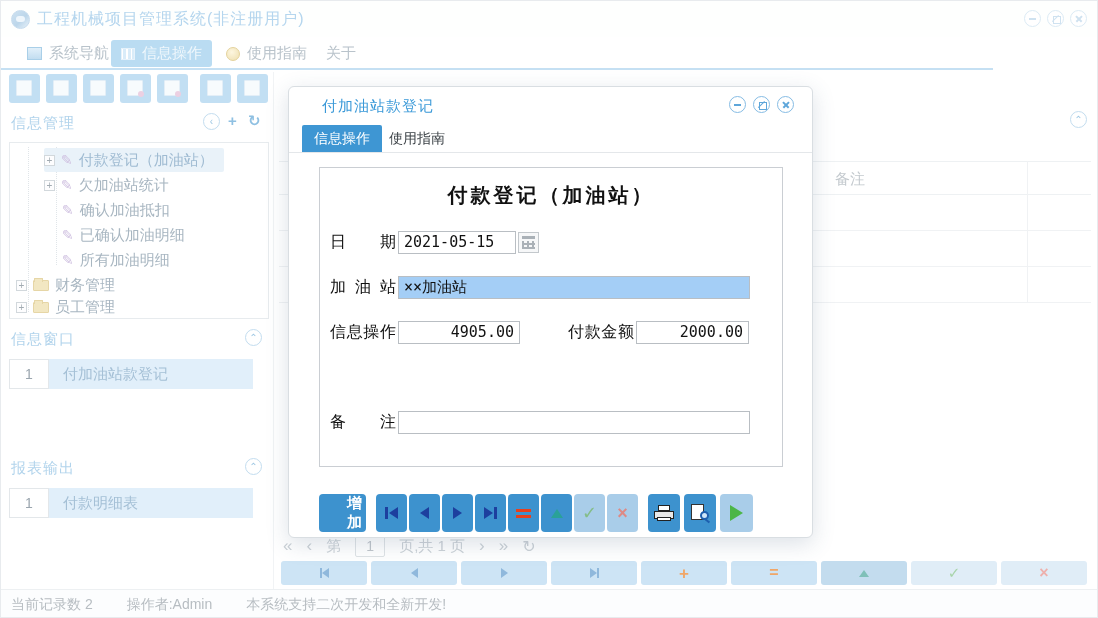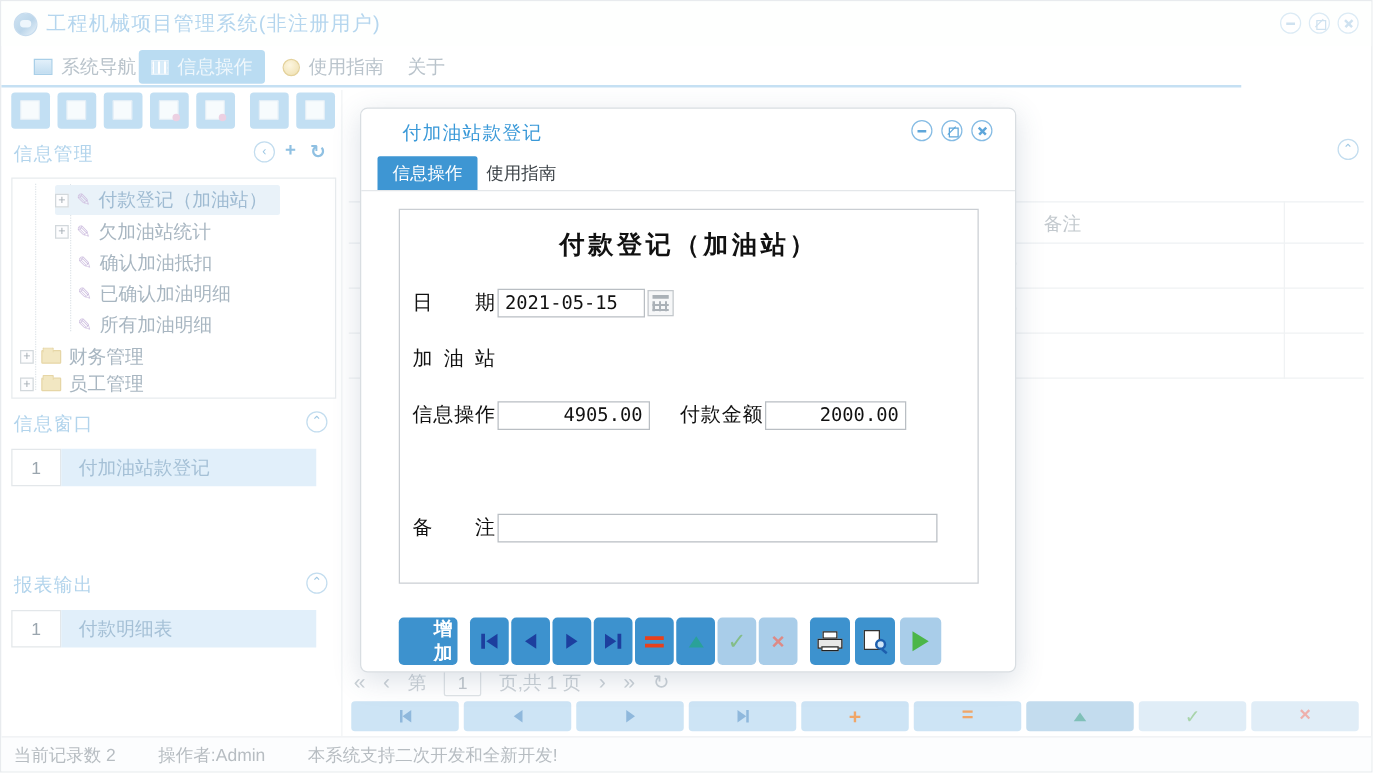--- a/index.html
+++ b/index.html
@@ -346,27 +346,28 @@
     <div class="frow" style="top:62px;">
       <span class="flabel">日期</span>
       <span style="width:2px;"></span>
       <input class="finput" style="width: 118px;" readonly="" value="2021-05-15">
       <span class="cal-btn"></span>
     </div>
 
     <div class="frow" style="top:107px;">
       <span class="flabel">加油站</span>
       <span style="width:2px;"></span>
+      <input class="finput sel" style="width: 352px;" readonly="" value="××加油站">
     </div>
 
     <div class="frow" style="top:152px;">
       <span class="flabel">信息操作</span>
       <span style="width:2px;"></span>
       <input class="finput right" style="width: 122px;" readonly="" value="4905.00">
-      <span class="flabel" style="margin-left:24px;font-family:Liberation Mono, monospace;">付款金额</span>
+      <span class="flabel" style="margin-left:48px;font-family:Liberation Mono, monospace;">付款金额</span>
       <span style="width:2px;"></span>
       <input class="finput right" style="width: 113px;" readonly="" value="2000.00">
     </div>
 
 
     <div class="frow" style="top:242px;">
       <span class="flabel">备注</span>
       <span style="width:2px;"></span>
       <input class="finput" style="width: 352px;" readonly="" value="">
     </div>

